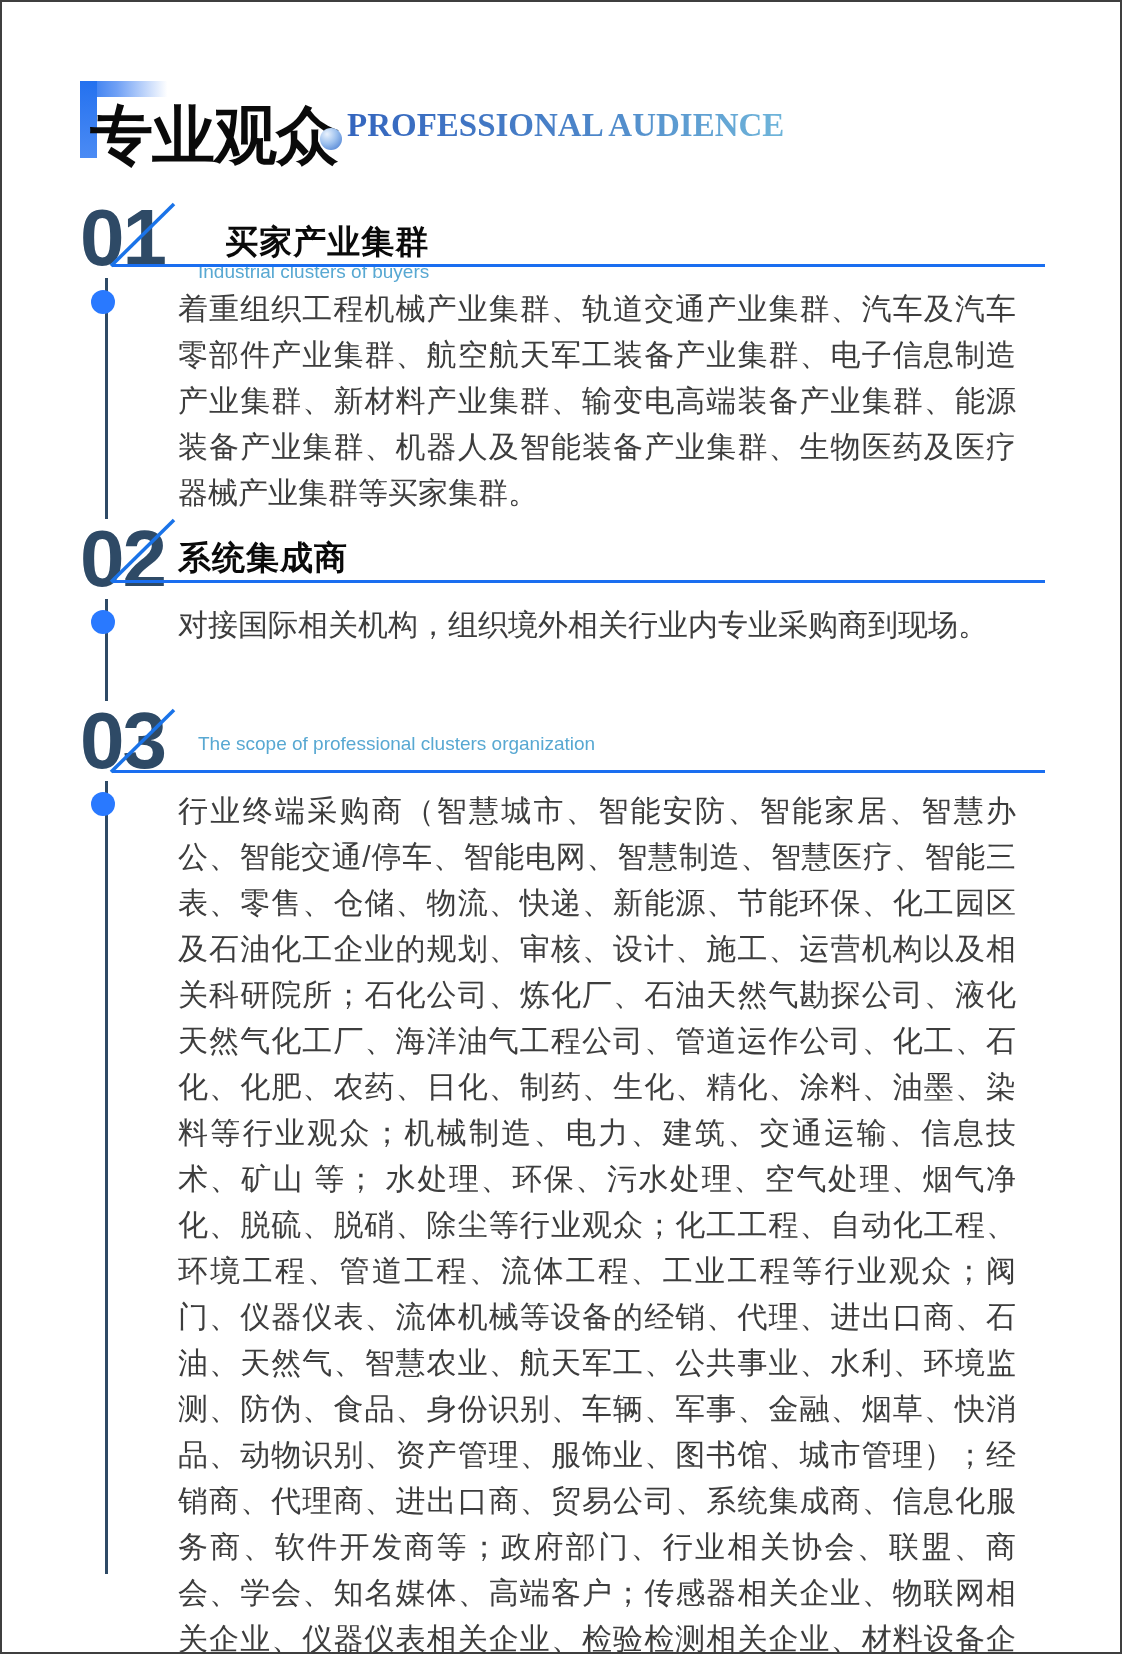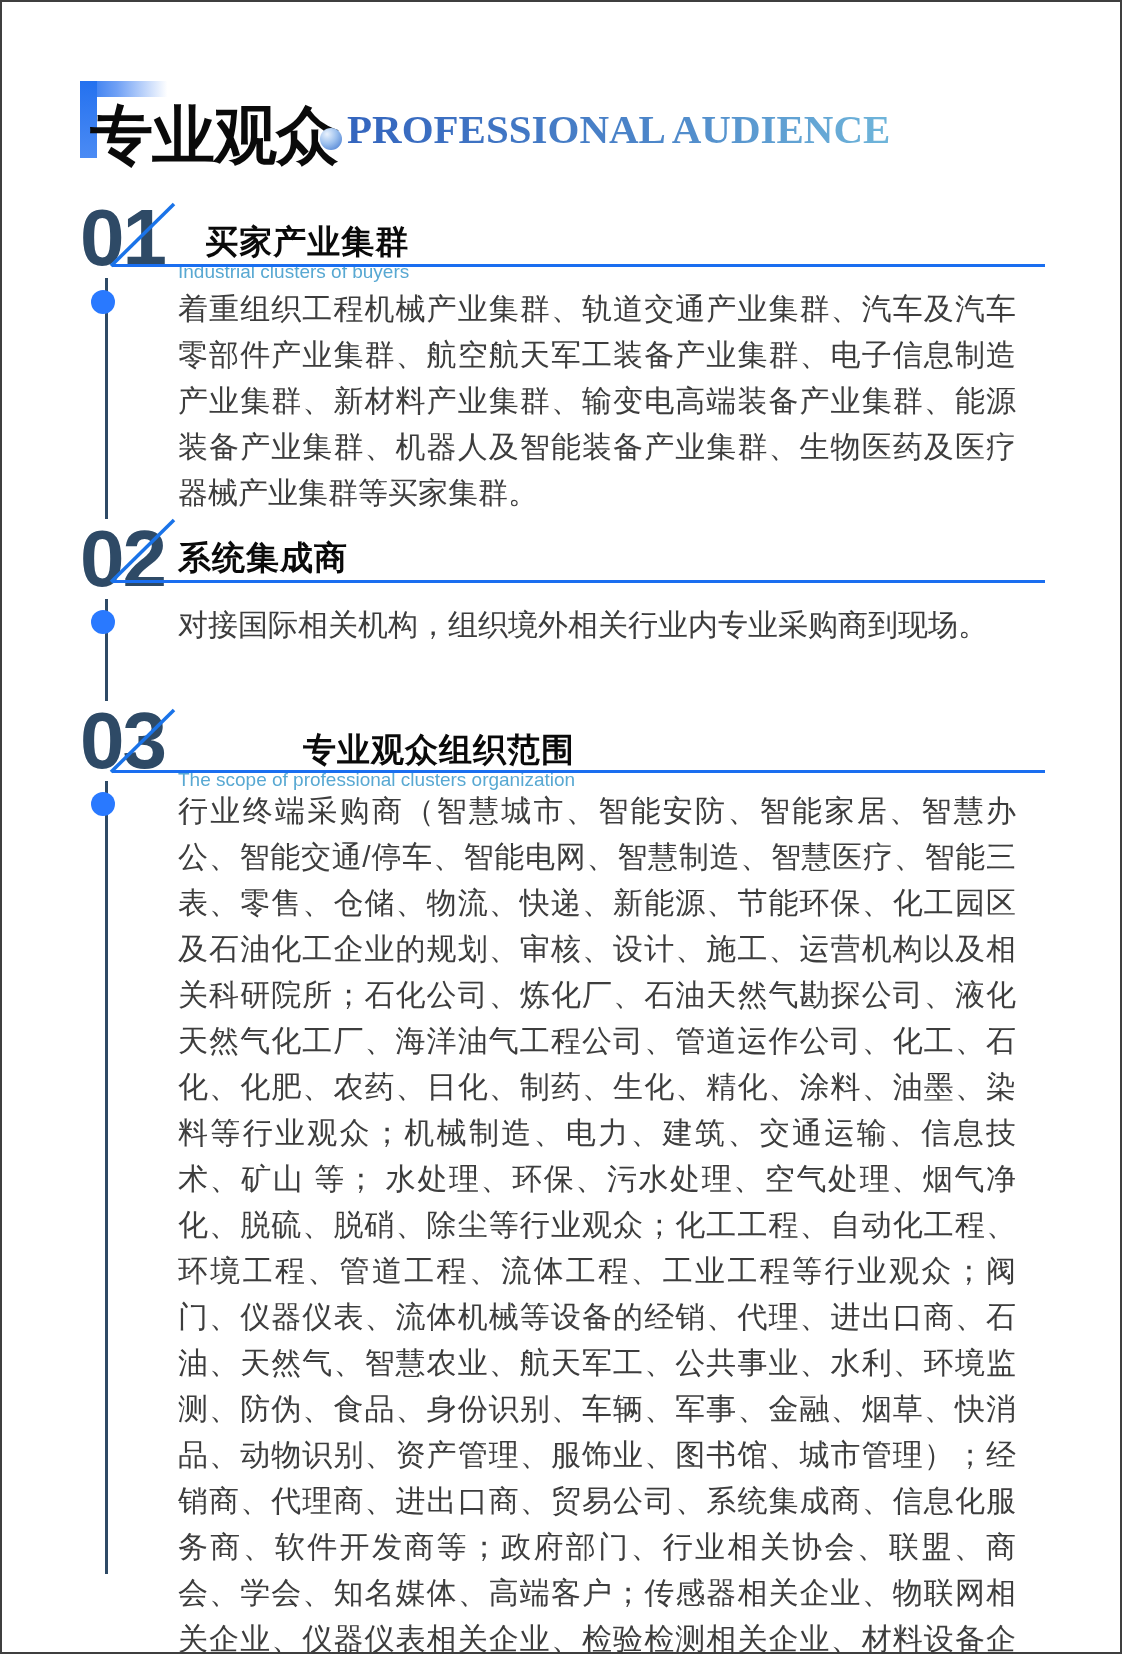--- a/index.html
+++ b/index.html
@@ -58,21 +58,21 @@
   .title-sphere {
     position: absolute; left: 318px; top: 126px;
     width: 22px; height: 22px; border-radius: 50%;
     background: radial-gradient(circle at 32% 28%, #e9f2fd 0%, #9cc0ee 45%, #3b72cc 100%);
     z-index: 2;
   }
   .page-title-en {
     position: absolute; left: 345px; top: 107px;
     font-family: "Liberation Serif", "DejaVu Serif", serif;
     font-weight: 700;
-    font-size: 41px; line-height: 1;
+    font-size: 33px; line-height: 1;
     letter-spacing: 0px;
     background: linear-gradient(90deg, #3465be 0%, #4c85c9 55%, #6fb5da 100%);
     -webkit-background-clip: text;
     background-clip: text;
     color: transparent;
     z-index: 2;
   }
 
   
   .sec-num {
@@ -98,21 +98,21 @@
     flex-direction: column;
   }
   .sec-title-zh {
     font-size: 33px; line-height: 36px;
     font-weight: 900; color: #0a0a0a;
     letter-spacing: 1px;
   }
   .sec-title-en {
     font-size: 19px; line-height: 24px;
     color: #58a8d2;
-    margin-left: 0;
+    margin-left: 20px;
     padding-bottom: 3px;
     letter-spacing: 0px;
   }
   .sec-rule {
     position: absolute; left: 110px;
     width: 933px; height: 3px;
     background: #1a6ef0;
     z-index: 3;
   }
   .sec-body {
@@ -185,21 +185,20 @@
     <p class="sec-body">对接国际相关机构，组织境外相关行业内专业采购商到现场。</p>
   </section>
   <div class="timeline-dot dot-2"></div>
 
   <section class="s3">
     <span class="sec-num">03</span>
     <svg class="sec-slash" viewBox="0 0 68 66">
       <line x1="3" y1="64" x2="66" y2="2" stroke="#1a73e8" stroke-width="3.5"></line>
     </svg>
     <div class="sec-title-row">
-      <span class="sec-title-zh">专业观众组织范围</span>
       <span class="sec-title-en">The scope of professional clusters organization</span>
     </div>
     <div class="sec-rule"></div>
     <p class="sec-body">行业终端采购商（智慧城市、智能安防、智能家居、智慧办公、智能交通/停车、智能电网、智慧制造、智慧医疗、智能三表、零售、仓储、物流、快递、新能源、节能环保、化工园区及石油化工企业的规划、审核、设计、施工、运营机构以及相关科研院所；石化公司、炼化厂、石油天然气勘探公司、液化天然气化工厂、海洋油气工程公司、管道运作公司、化工、石化、化肥、农药、日化、制药、生化、精化、涂料、油墨、染料等行业观众；机械制造、电力、建筑、交通运输、信息技术、矿山 等； 水处理、环保、污水处理、空气处理、烟气净化、脱硫、脱硝、除尘等行业观众；化工工程、自动化工程、环境工程、管道工程、流体工程、工业工程等行业观众；阀门、仪器仪表、流体机械等设备的经销、代理、进出口商、石油、天然气、智慧农业、航天军工、公共事业、水利、环境监测、防伪、食品、身份识别、车辆、军事、金融、烟草、快消品、动物识别、资产管理、服饰业、图书馆、城市管理）；经销商、代理商、进出口商、贸易公司、系统集成商、信息化服务商、软件开发商等；政府部门、行业相关协会、联盟、商会、学会、知名媒体、高端客户；传感器相关企业、物联网相关企业、仪器仪表相关企业、检验检测相关企业、材料设备企业智能卡研发生产厂家、RFID生产厂家等。</p>
   </section>
   <div class="timeline-dot dot-3"></div>
 
 </div>
 
 </body></html>

